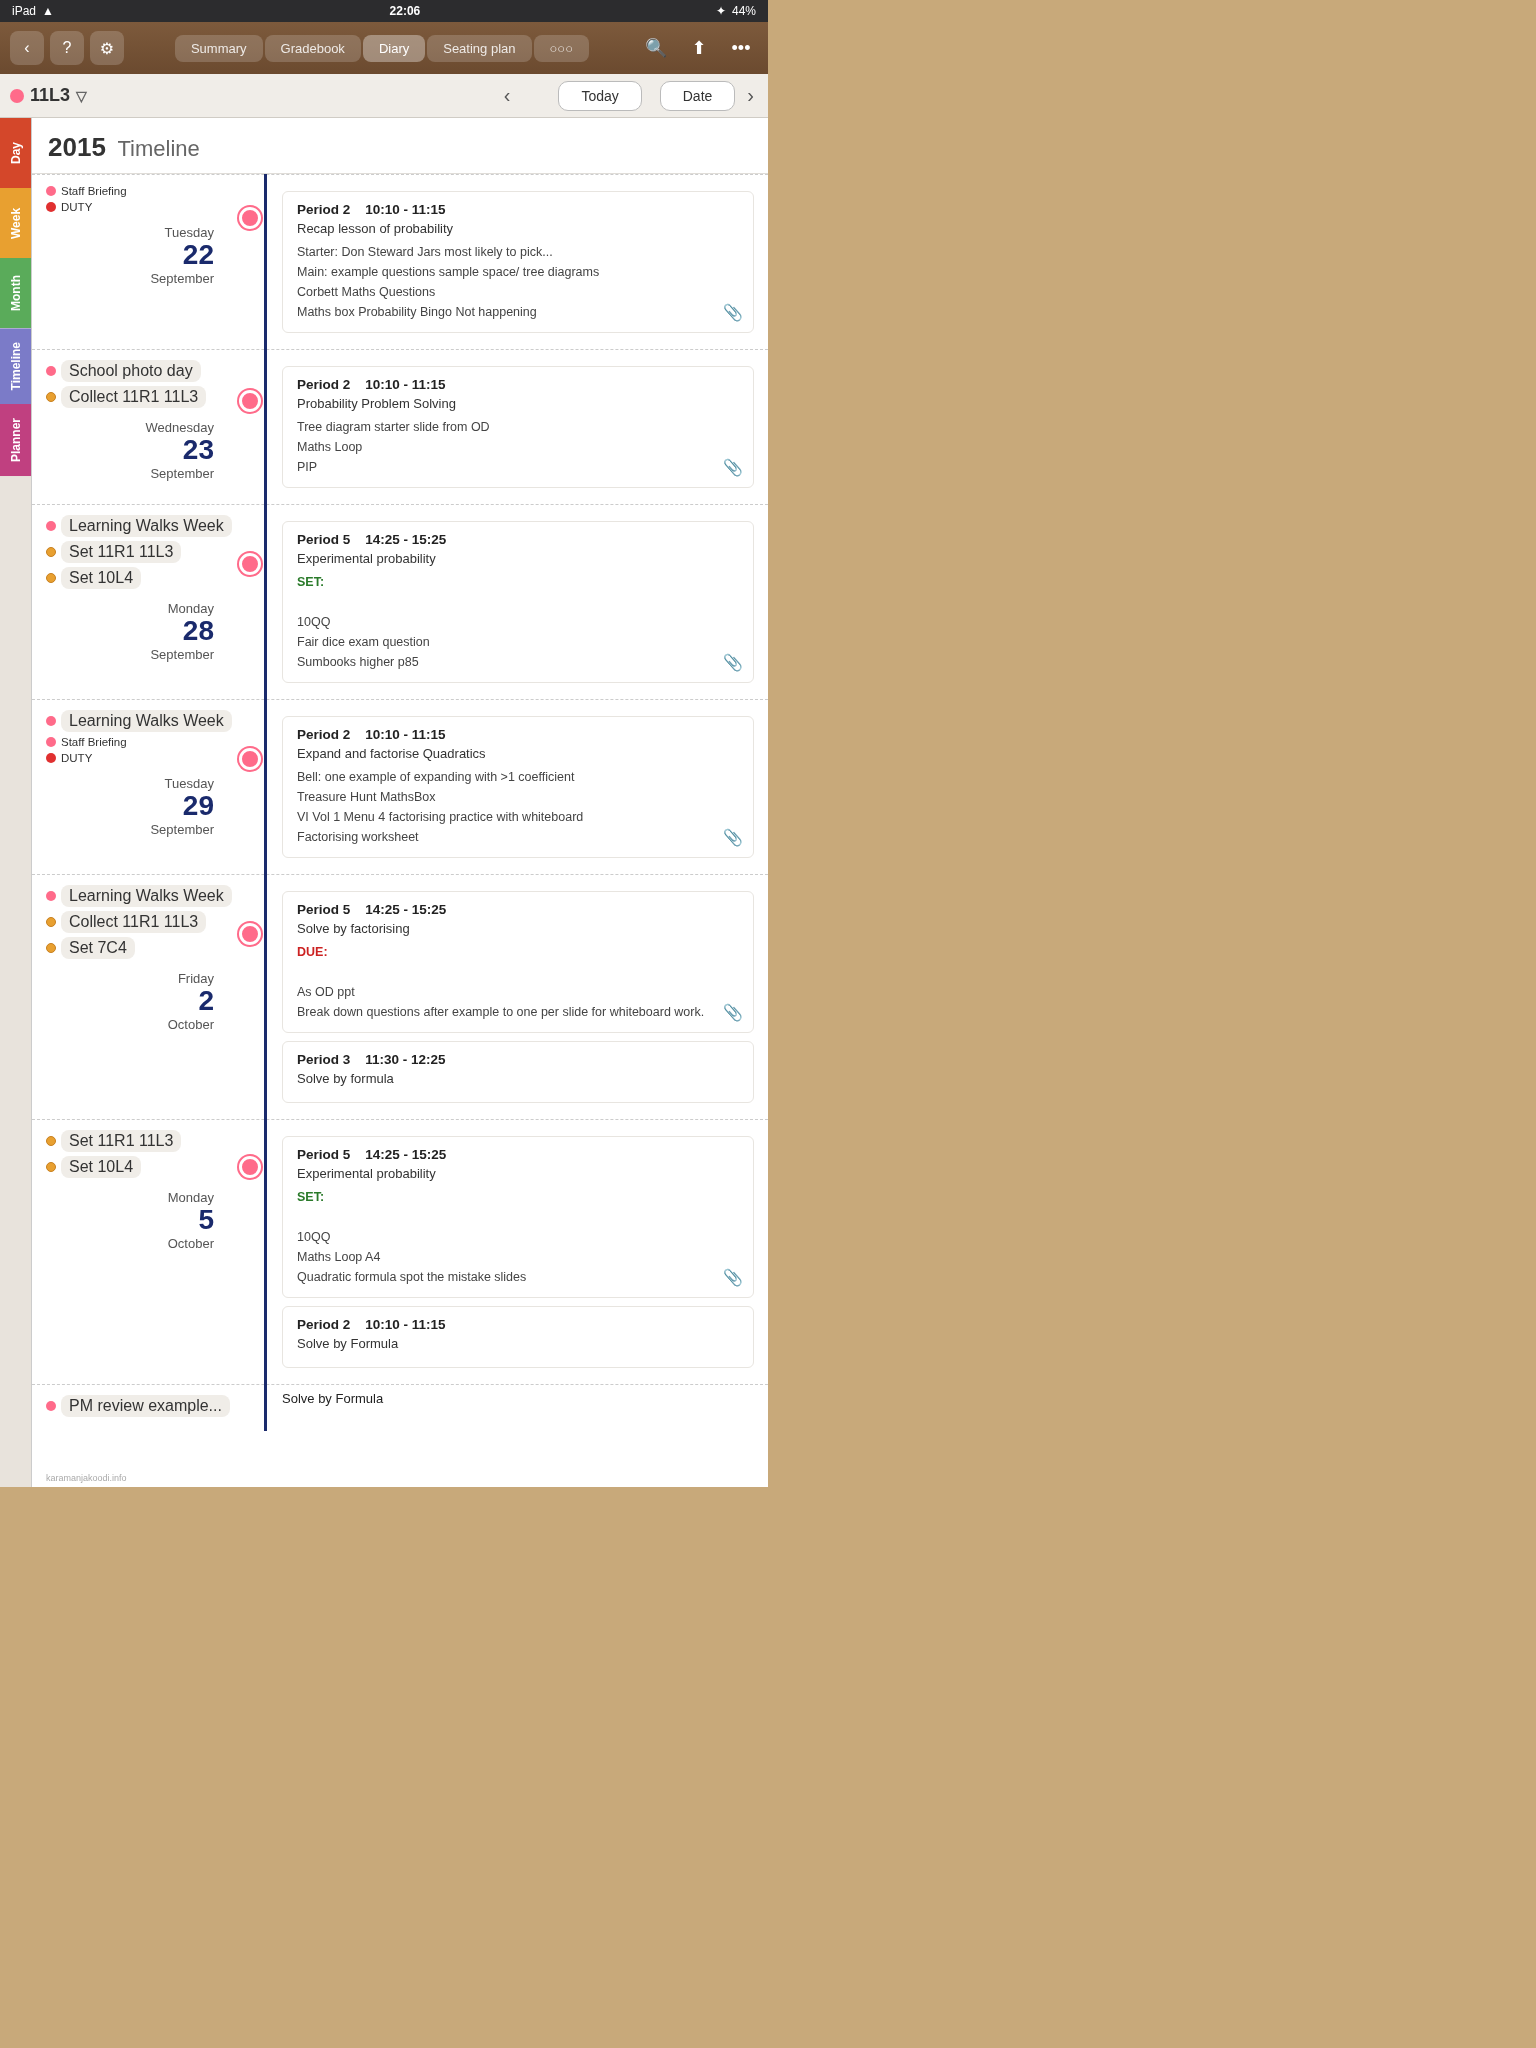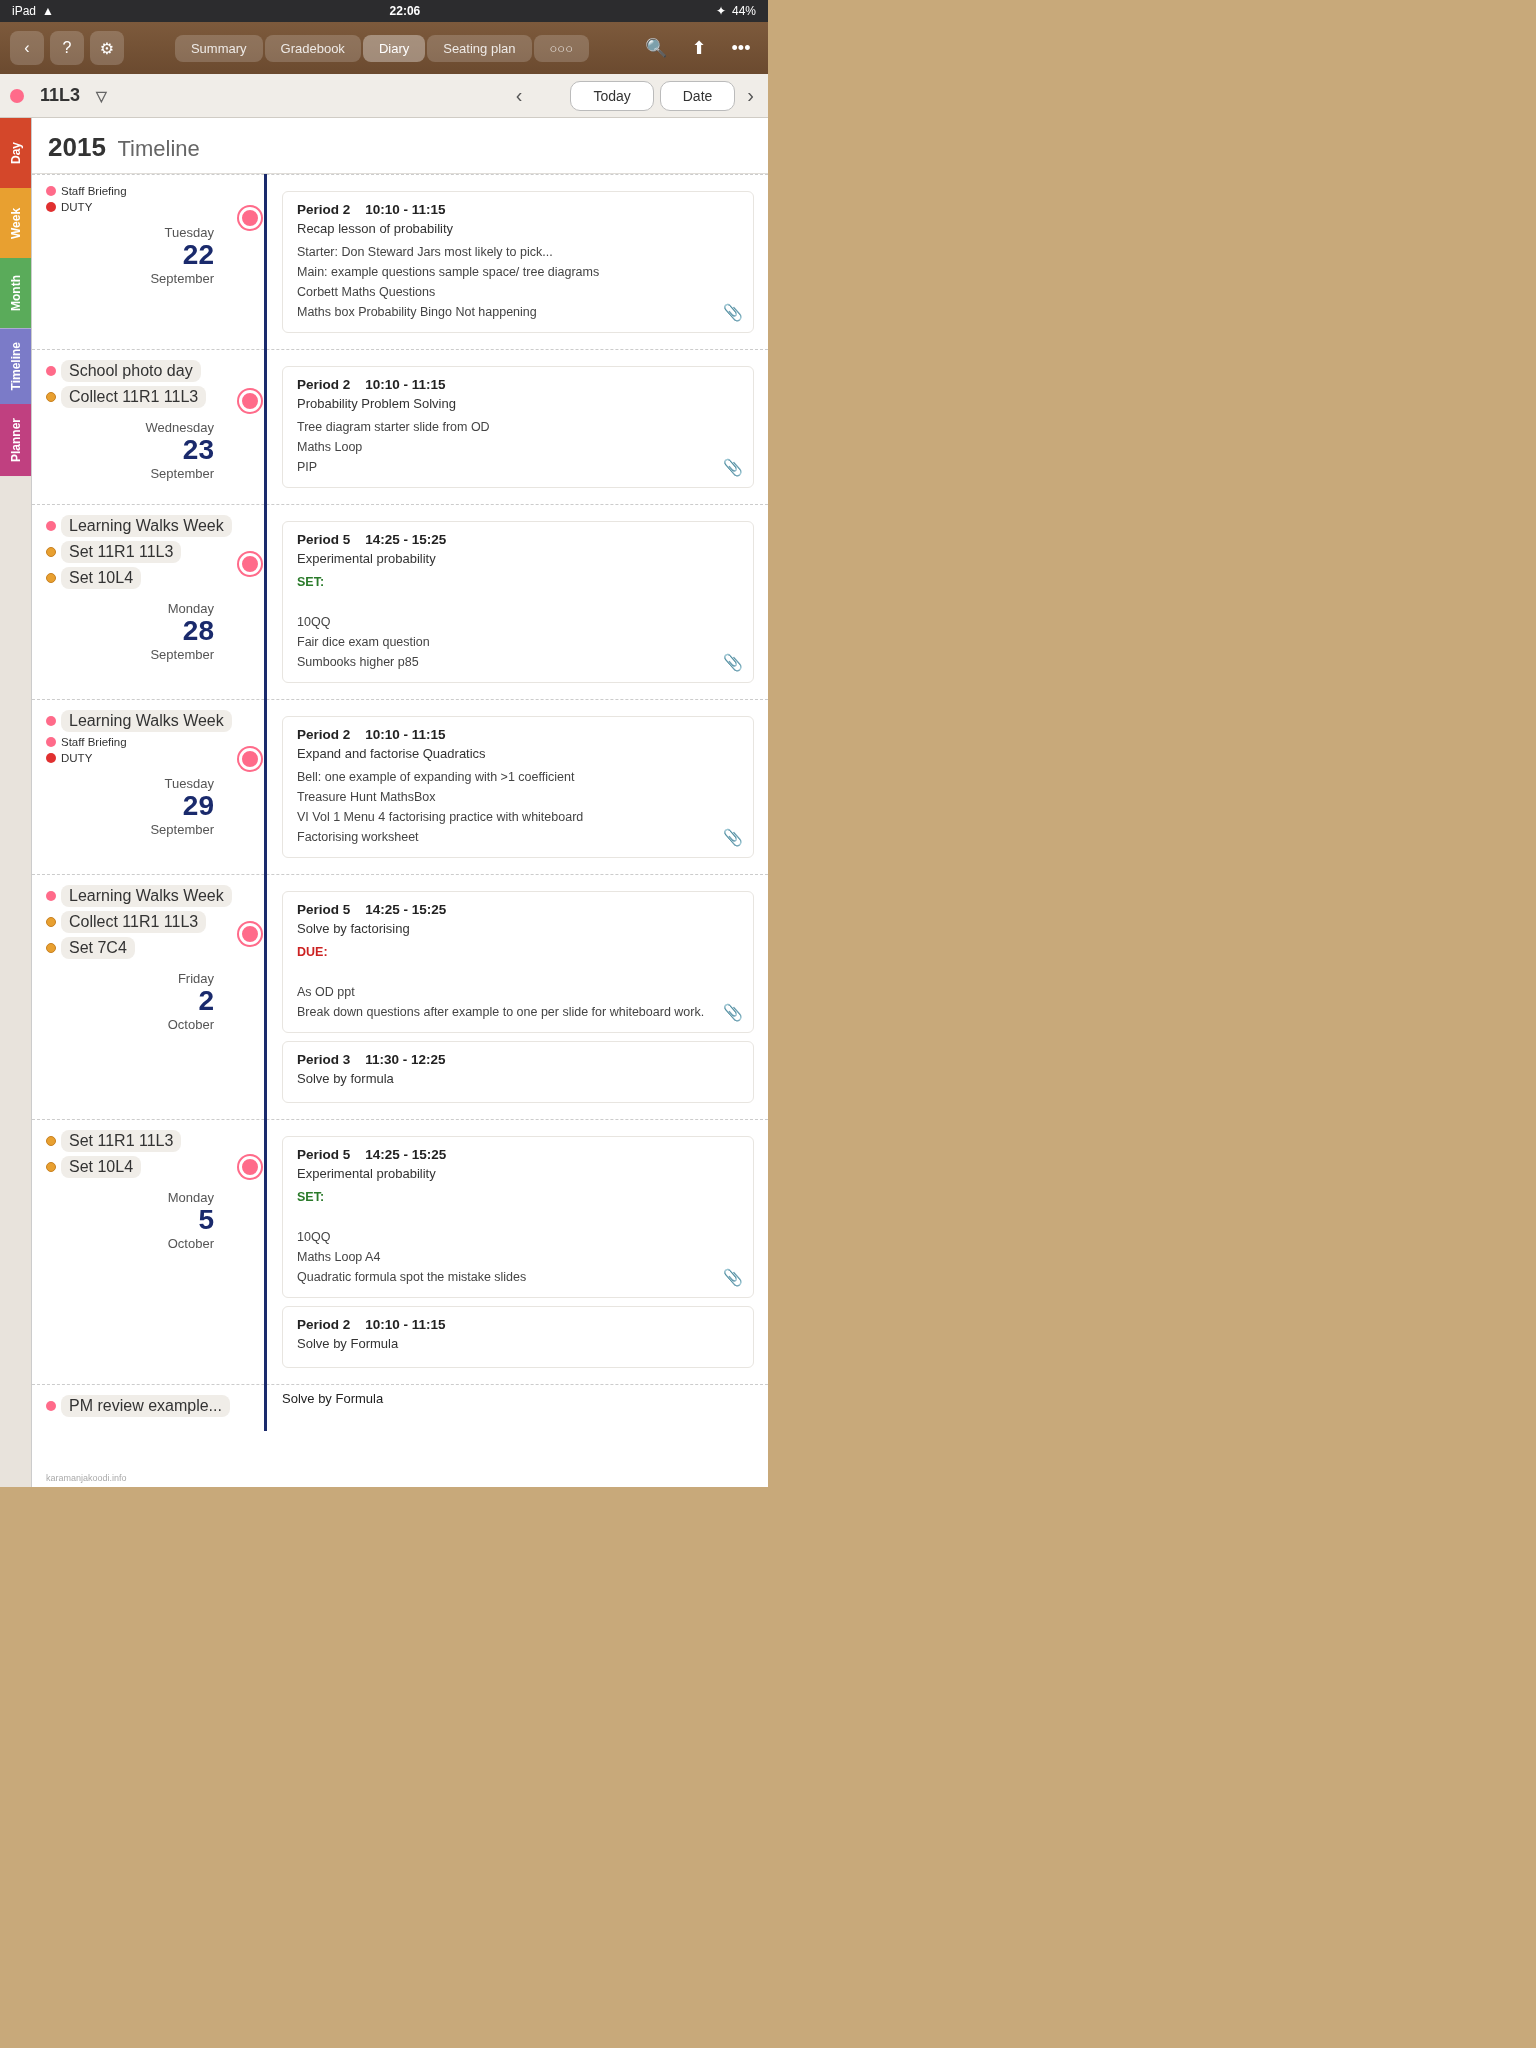--- a/index.html
+++ b/index.html
@@ -83,32 +83,32 @@
     .nav-bar {
       background: #f0ede8;
       border-bottom: 1px solid #d0ccc5;
       display: flex;
       align-items: center;
       padding: 6px 10px;
       gap: 8px;
       height: 44px;
     }
     .class-indicator {
-      display: flex; align-items: center; gap: 16px;
+      display: flex; align-items: center; gap: 6px;
       font-size: 18px; font-weight: 600; color: #333;
     }
     .class-dot {
       width: 14px; height: 14px;
       border-radius: 50%;
       background: #ff6b8a;
     }
     .nav-arrow {
       font-size: 20px; color: #555; background: none; border: none; cursor: pointer; padding: 0 4px;
     }
-    .nav-center-btns { display: flex; gap: 6px; margin-left: 36px; }
+    .nav-center-btns { display: flex; gap: 18px; margin-left: 36px; }
     .nav-center-btn {
       padding: 6px 22px;
       border-radius: 10px;
       border: 1.5px solid #bbb;
       background: white;
       font-size: 14px;
       color: #333;
       cursor: pointer;
     }
 

